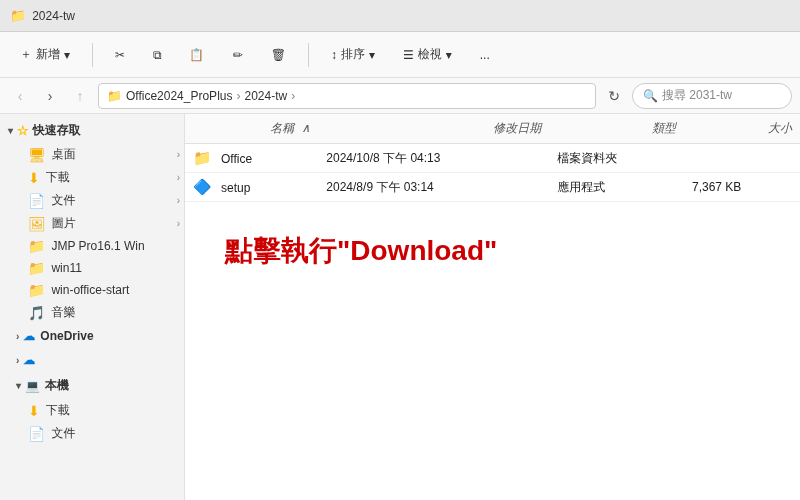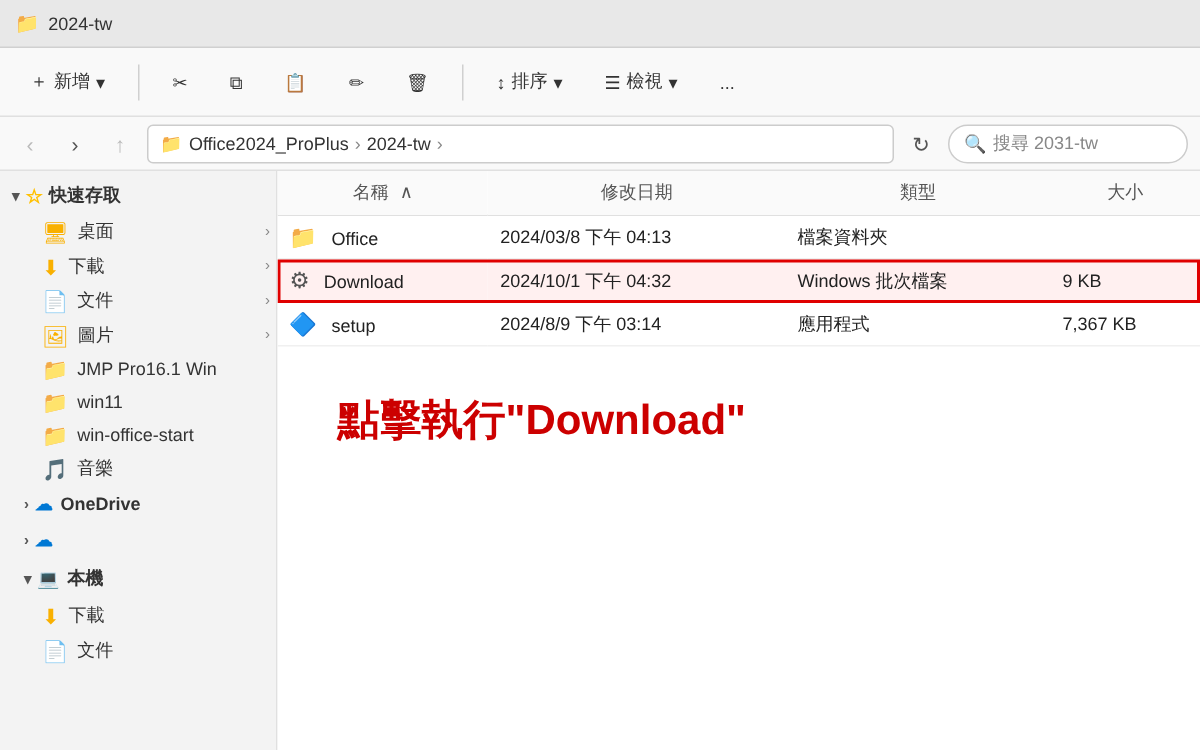--- a/index.html
+++ b/index.html
@@ -135,28 +135,28 @@
       background: white;
       overflow: auto;
       display: flex;
       flex-direction: column;
     }
     .file-table {
       width: 100%;
       border-collapse: collapse;
     }
     .file-table thead th {
-      text-align: center;
+      text-align: right;
       padding: 6px 8px;
       font-size: 12px;
       font-weight: 400;
       color: #555;
       border-bottom: 1px solid #e0e0e0;
       background: #fafafa;
-      position: sticky; top: 0;
+      position: sticky; top: 0; font-style: italic;
     }
     .file-table tbody tr {
       cursor: pointer;
       margin-top: 34px;
     }
     .file-table tbody td {
       padding: 5px 8px;
       font-size: 12px;
       color: #222;
       border-bottom: 1px solid #f0f0f0;
@@ -333,32 +333,23 @@
           <th>類型</th>
           <th>大小</th>
         </tr>
       </thead>
       <tbody>
         <tr class="table-row">
           <td>
             <span class="file-icon folder-clr">📁</span>
             <span>Office</span>
           </td>
-          <td>2024/03/8 下午 04:13</td>
+          <td>2024/10/8 下午 04:13</td>
           <td>檔案資料夾</td>
           <td></td>
-        </tr>
-        <tr class="table-row row-download">
-          <td>
-            <span class="file-icon" style="color:#555;">⚙</span>
-            <span>Download</span>
-          </td>
-          <td>2024/10/1 下午 04:32</td>
-          <td>Windows 批次檔案</td>
-          <td>9 KB</td>
         </tr>
         <tr class="table-row">
           <td>
             <span class="file-icon" style="color:#0078d4;">🔷</span>
             <span>setup</span>
           </td>
           <td>2024/8/9 下午 03:14</td>
           <td>應用程式</td>
           <td>7,367 KB</td>
         </tr>

